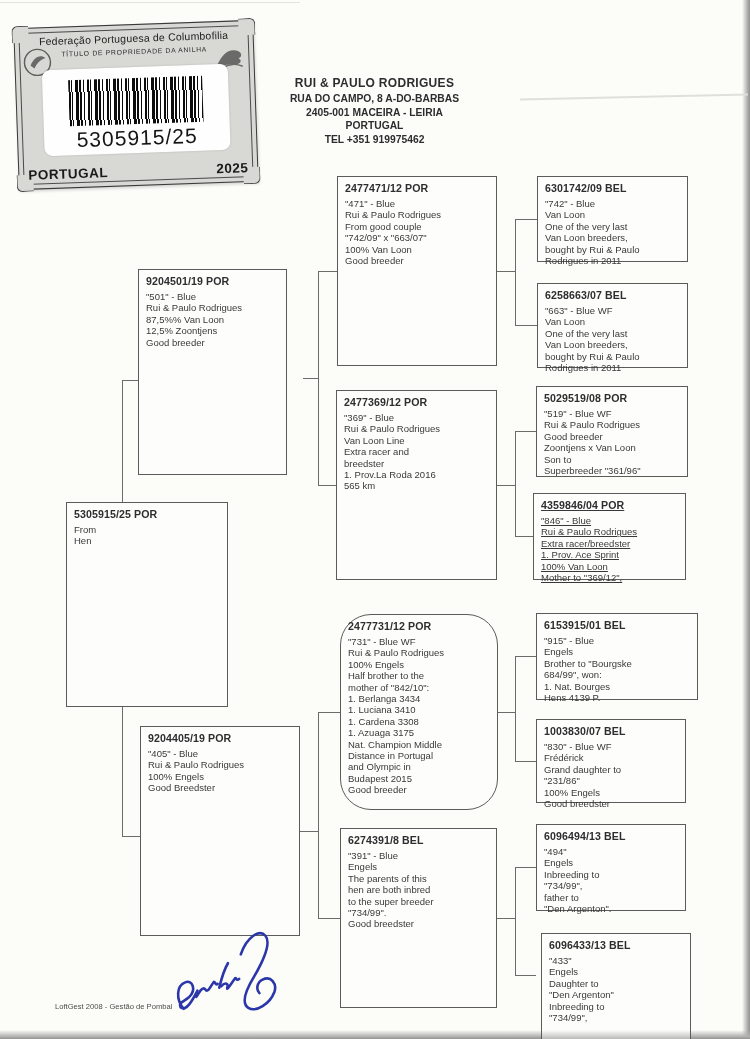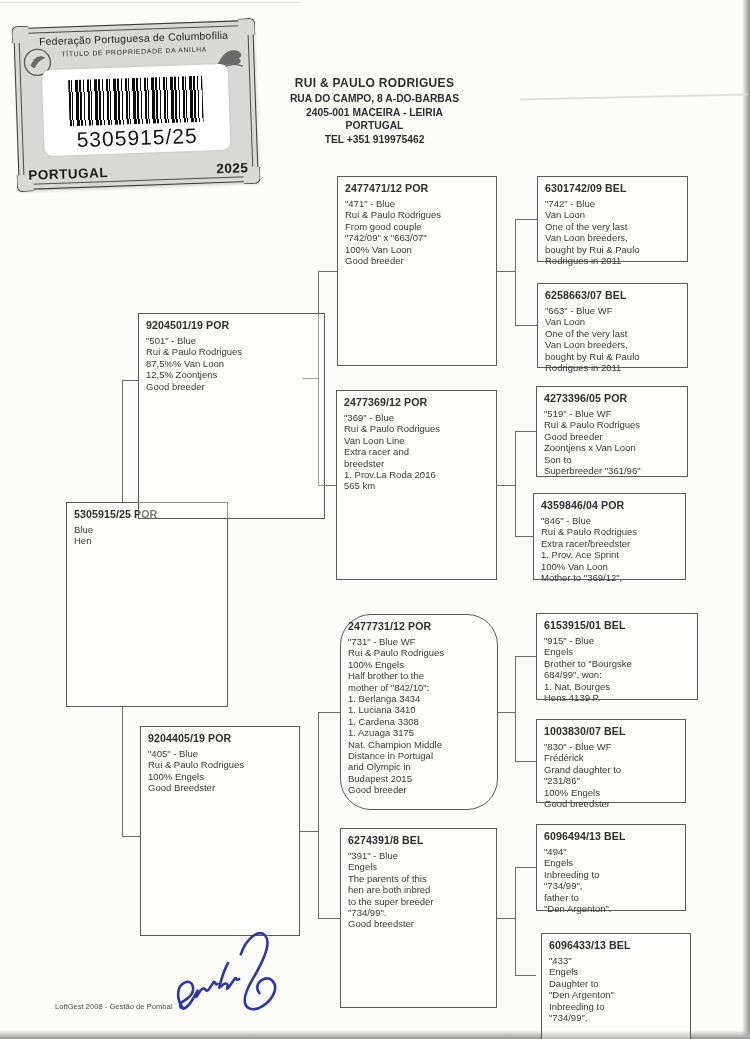--- a/index.html
+++ b/index.html
@@ -136,25 +136,25 @@
   <div class="cline" style="left:515px;top:656px;width:21px;height:1px;"></div>
   <div class="cline" style="left:515px;top:761px;width:21px;height:1px;"></div>
 
   <div class="cline" style="left:497px;top:918px;width:18px;height:1px;"></div>
   <div class="cline" style="left:515px;top:867px;width:1px;height:108px;"></div>
   <div class="cline" style="left:515px;top:867px;width:21px;height:1px;"></div>
   <div class="cline" style="left:515px;top:975px;width:21px;height:1px;"></div>
 
   <div class="pbox" style="left:66px;top:502px;width:162px;height:205px;">
     <div class="pbox-id">5305915/25 POR</div>
-    <div class="pbox-text">Blue
+    <div class="pbox-text">From
 Hen</div>
   </div>
 
-  <div class="pbox" style="left:138px;top:269px;width:187px;height:206px;margin-top:44px;">
+  <div class="pbox" style="left:138px;top:269px;width:149px;height:206px;">
     <div class="pbox-id">9204501/19 POR</div>
     <div class="pbox-text">"501" - Blue
 Rui &amp; Paulo Rodrigues
 87,5%% Van Loon
 12,5% Zoontjens
 Good breeder</div>
   </div>
   <div class="pbox" style="left:140px;top:726px;width:160px;height:210px;">
     <div class="pbox-id">9204405/19 POR</div>
     <div class="pbox-text">"405" - Blue
@@ -222,29 +222,29 @@
   <div class="pbox" style="left:537px;top:283px;width:151px;height:85px;">
     <div class="pbox-id">6258663/07 BEL</div>
     <div class="pbox-text">"663" - Blue WF
 Van Loon
 One of the very last
 Van Loon breeders,
 bought by Rui &amp; Paulo
 Rodrigues in 2011</div>
   </div>
   <div class="pbox" style="left:536px;top:386px;width:152px;height:91px;">
-    <div class="pbox-id">4273396/05 POR</div>
+    <div class="pbox-id">5029519/08 POR</div>
     <div class="pbox-text">"519" - Blue WF
 Rui &amp; Paulo Rodrigues
 Good breeder
 Zoontjens x Van Loon
 Son to
 Superbreeder "361/96"</div>
   </div>
-  <div class="pbox" style="left:533px;top:493px;width:153px;height:87px;">
+  <div class="pbox" style="left:533px;top:493px;width:153px;height:87px;text-decoration:underline;">
     <div class="pbox-id">4359846/04 POR</div>
     <div class="pbox-text">"846" - Blue
 Rui &amp; Paulo Rodrigues
 Extra racer/breedster
 1. Prov. Ace Sprint
 100% Van Loon
 Mother to "369/12",</div>
   </div>
   <div class="pbox" style="left:536px;top:613px;width:162px;height:87px;">
     <div class="pbox-id">6153915/01 BEL</div>

